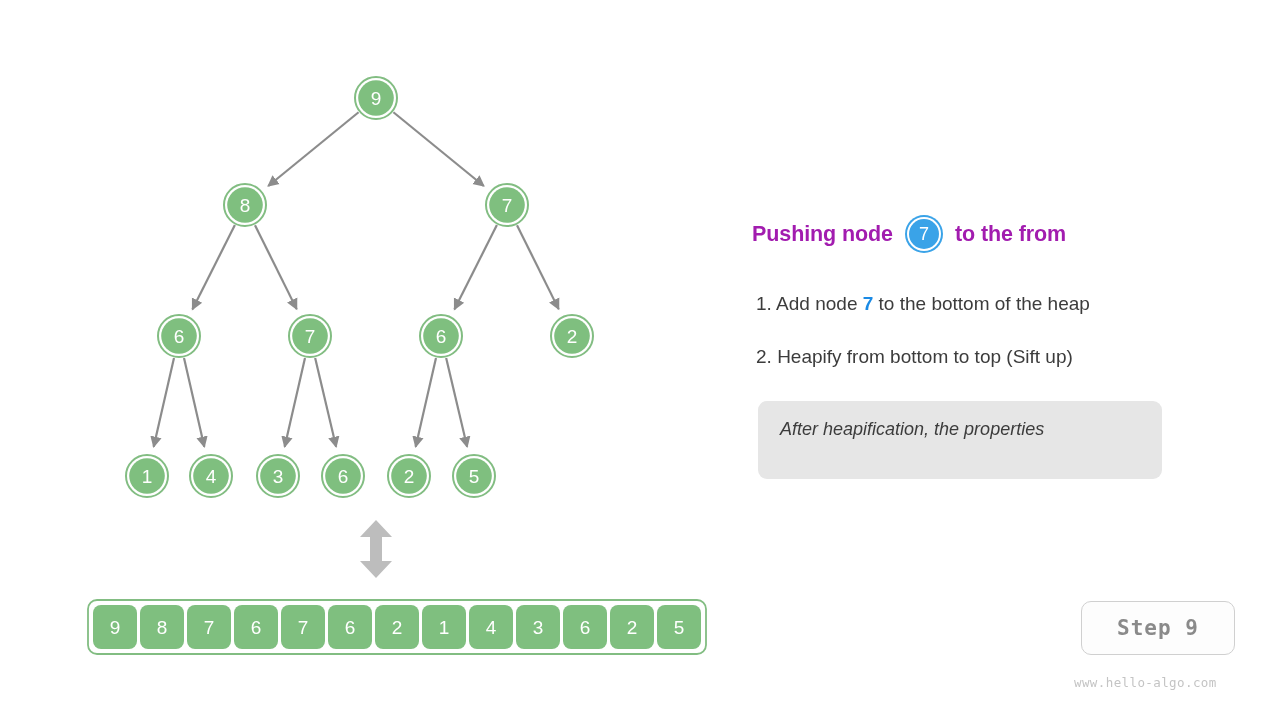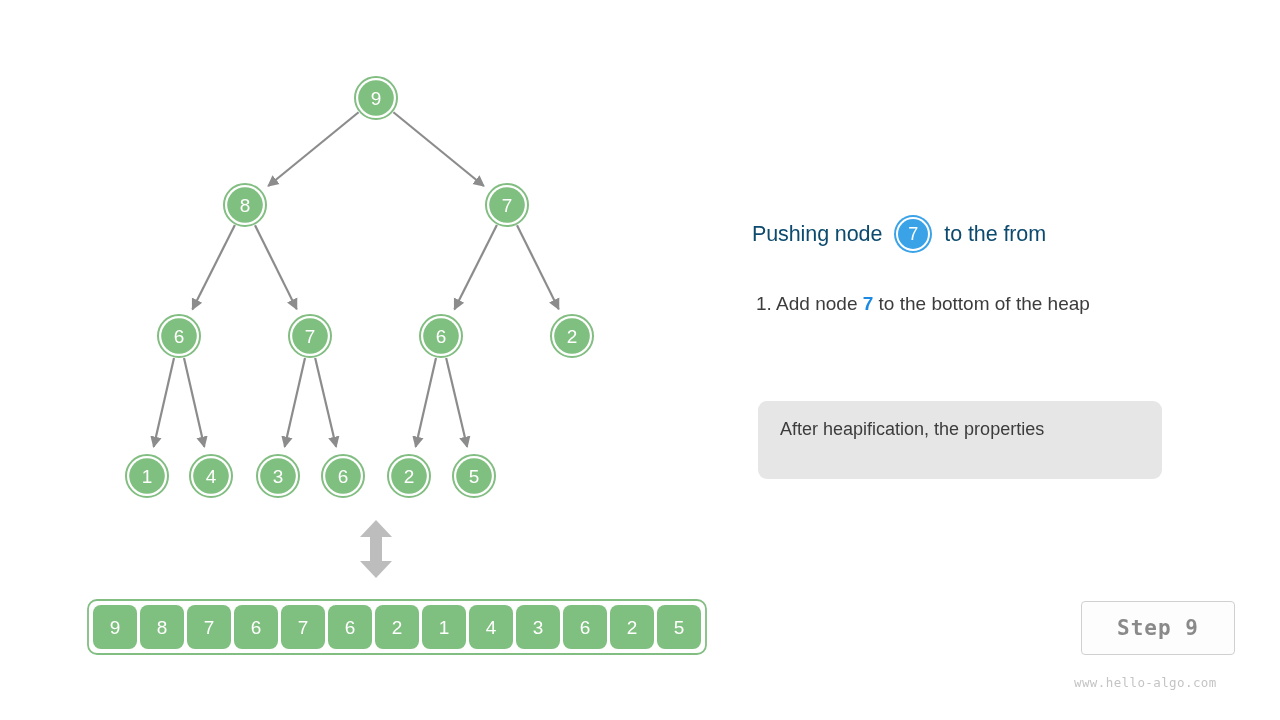--- a/index.html
+++ b/index.html
@@ -58,22 +58,22 @@
     position: absolute;
     left: 0;
     top: 214px;
     display: flex;
     align-items: center;
     height: 40px;
     white-space: nowrap;
   }
   .title-text {
     font-size: 21.5px;
-    font-weight: normal;
-    color: #0c4a6e;
+    font-weight: bold;
+    color: #a21caf;
     letter-spacing: -0.1px;
   }
   #title-badge {
     position: relative;
     width: 38px;
     height: 38px;
     margin: 0 12px;
     flex: 0 0 auto;
   }
   #title-badge .outer {
@@ -118,36 +118,37 @@
   #note-box {
     position: absolute;
     left: 6px;
     top: 401px;
     width: 404px;
     height: 78px;
     background: #e6e6e6;
     border-radius: 9px;
     box-sizing: border-box;
     padding: 14px 22px;
+    font-style: italic;
   }
   #note-box .note-line {
     font-size: 18px;
     color: #3c3c3c;
     line-height: 29px;
     white-space: nowrap;
   }
 
   #step-box {
     position: absolute;
     left: 329px;
     top: 601px;
     width: 152px;
     height: 52px;
     border: 1px solid #d0d0d0;
-    border-radius: 4px;
+    border-radius: 10px;
     background: #fdfdfd;
     display: flex;
     align-items: center;
     justify-content: center;
   }
   #step-box .step-label {
     font-family: "DejaVu Sans Mono", monospace;
     font-size: 21px;
     font-weight: bold;
     color: #8a8a8a;
@@ -331,20 +332,24 @@
       <span class="title-text">to the from</span>
     </div>
 
     <div class="step-line" id="step-1">
       <span>1.</span>
       <span>Add node</span>
       <span class="hl-blue">7</span>
       <span>to the bottom of the heap</span>
     </div>
 
+    <div class="step-line" id="step-2">
+      <span>2.</span>
+      <span>Heapify from bottom to top (Sift up)</span>
+    </div>
 
     <div id="note-box">
       <div class="note-line">After heapification, the properties</div>
     </div>
 
     <div id="step-box">
       <span class="step-label">Step 9</span>
     </div>
 
     <div id="watermark">www.hello-algo.com</div>

